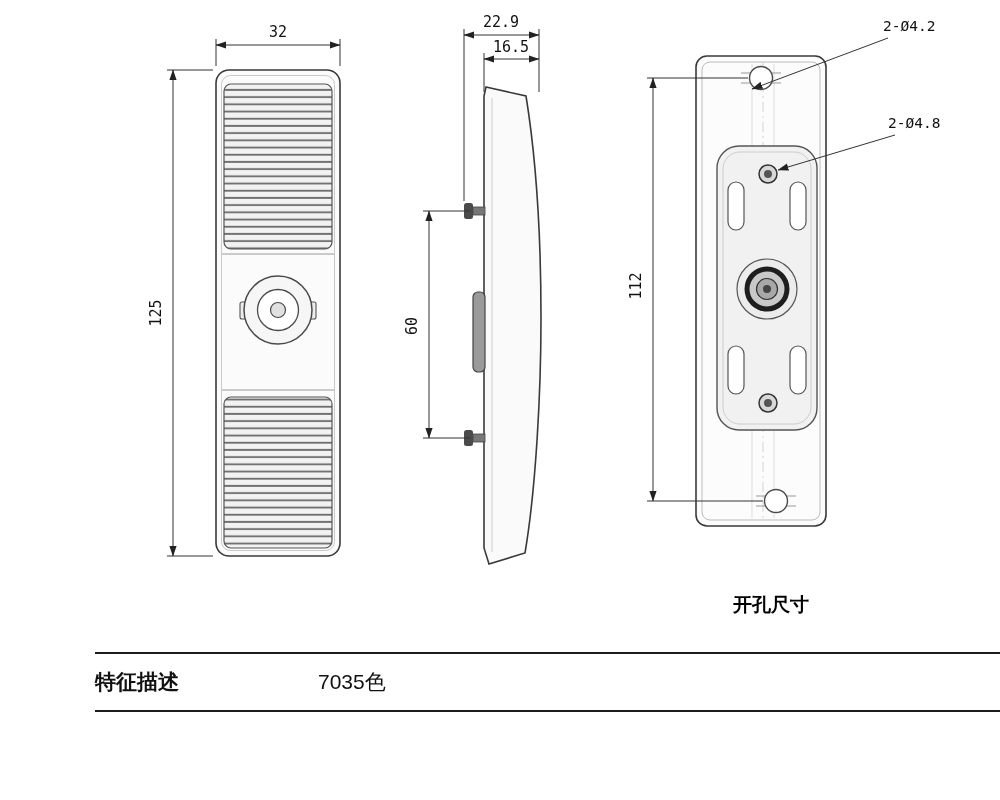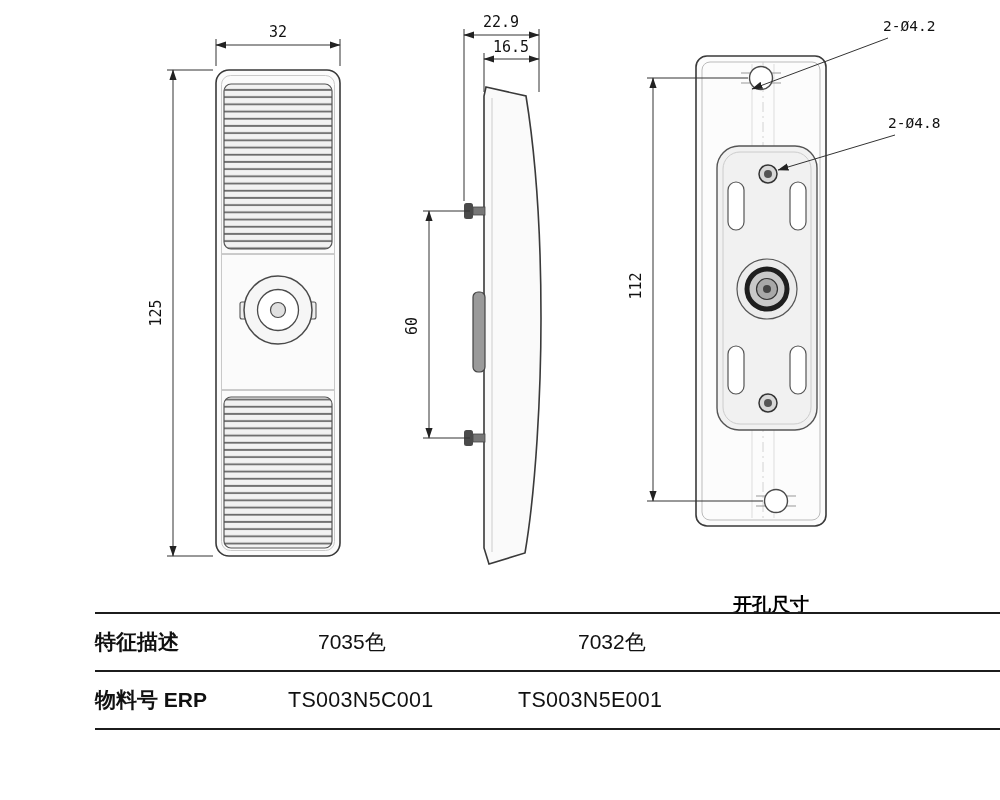--- a/index.html
+++ b/index.html
@@ -1,21 +1,21 @@
 <!DOCTYPE html>
 <html><head>
 <meta charset="utf-8">
 <style>
   html,body{margin:0;padding:0;background:#fff;}
   .sheet{position:relative;width:1000px;height:800px;background:#ffffff;overflow:hidden;
          font-family:"Liberation Sans", sans-serif;color:#111;margin-left:40px;}
   svg text.dim{font-family:"DejaVu Sans Mono", monospace;font-size:15px;fill:#111;}
   svg text.dim-sm{font-family:"DejaVu Sans Mono", monospace;font-size:14.5px;fill:#111;}
   svg text.cjk{font-family:"Liberation Sans", sans-serif;font-size:19px;font-weight:600;fill:#000;}
-  .spec-table{position:absolute;left:55px;top:612px;width:905px;}
+  .spec-table{position:absolute;left:55px;top:652px;width:905px;}
   .spec-row{display:flex;align-items:center;height:56px;border-top:2px solid #1c1c1c;font-size:21px;}
   .spec-table::after{content:"";display:block;height:0;border-top:2px solid #1c1c1c;}
   .cell{white-space:nowrap;overflow:visible;}
   .c-label{width:193px;font-weight:bold;}
   .c-1{width:230px;}
   .c-2{flex:1;}
   .hdr{font-weight:normal;padding-left:30px;}
   .pn{font-size:21.5px;letter-spacing:.3px;}
 </style>
 </head>
@@ -162,22 +162,16 @@
 
       <text class="cjk" x="731" y="611" text-anchor="middle">开孔尺寸</text>
     </g>
   </svg>
 
   
   <div class="spec-table">
     <div class="spec-row">
       <div class="cell c-label">特征描述</div>
       <div class="cell c-1 hdr">7035色</div>
-      <div class="cell c-2 hdr">7032色</div>
-    </div>
-    <div class="spec-row">
-      <div class="cell c-label">物料号 ERP</div>
-      <div class="cell c-1 pn">TS003N5C001</div>
-      <div class="cell c-2 pn">TS003N5E001</div>
     </div>
   </div>
 
 </div>
 
 </body></html>

